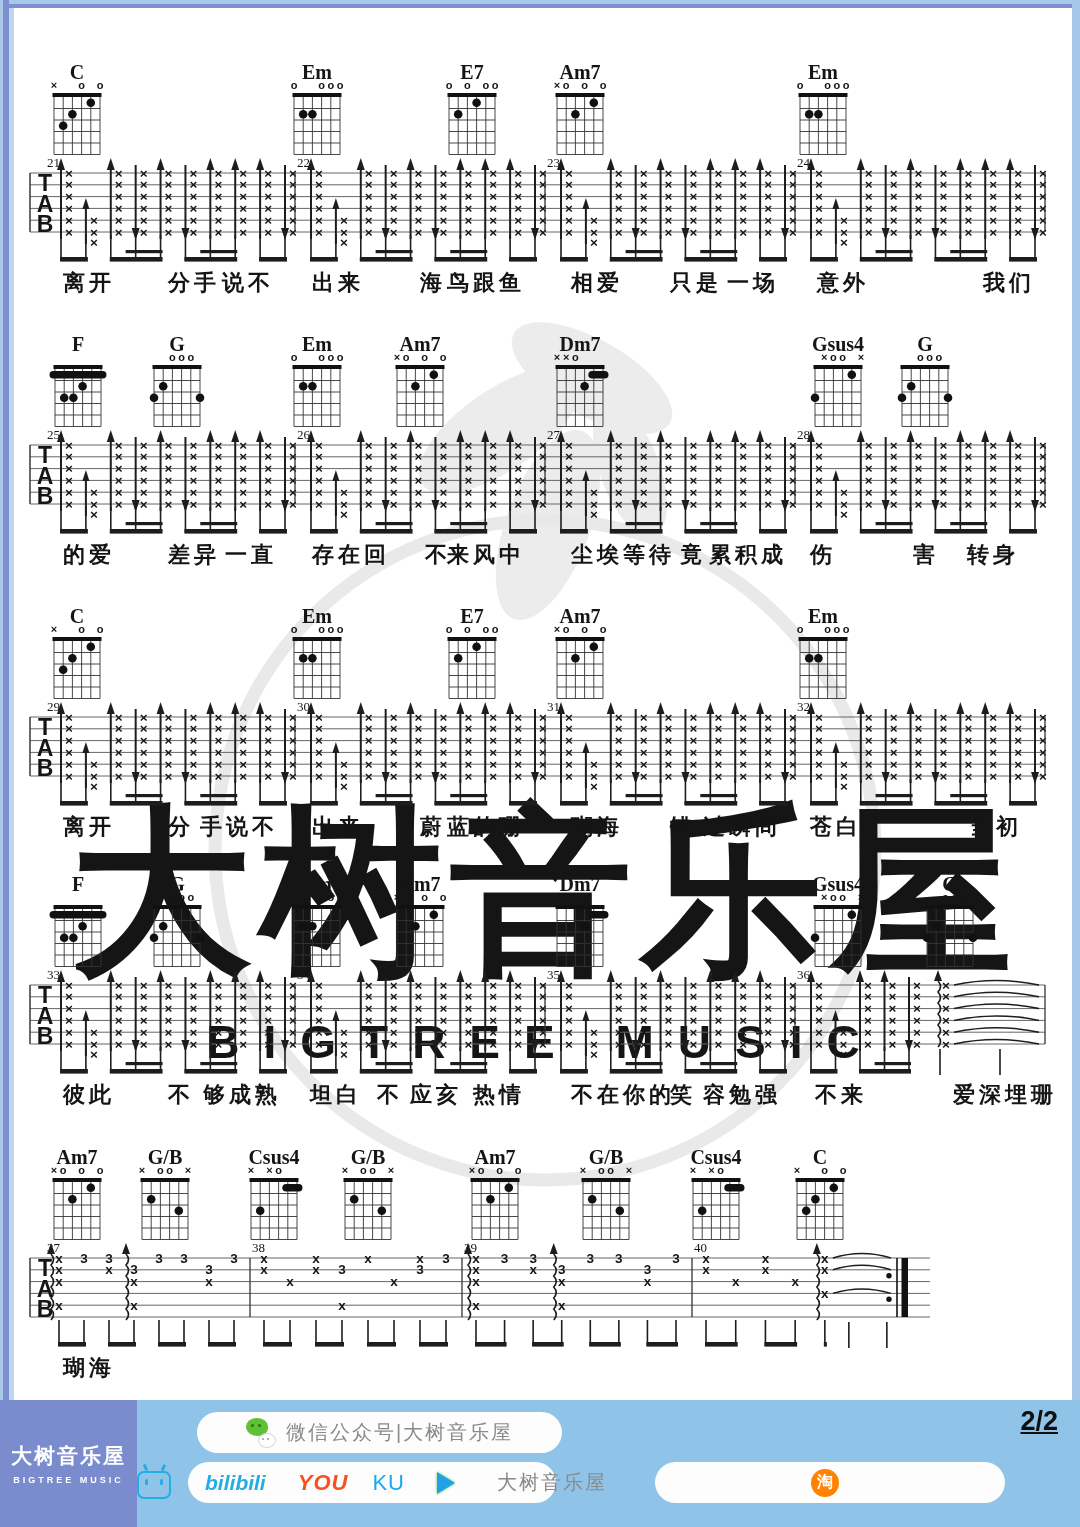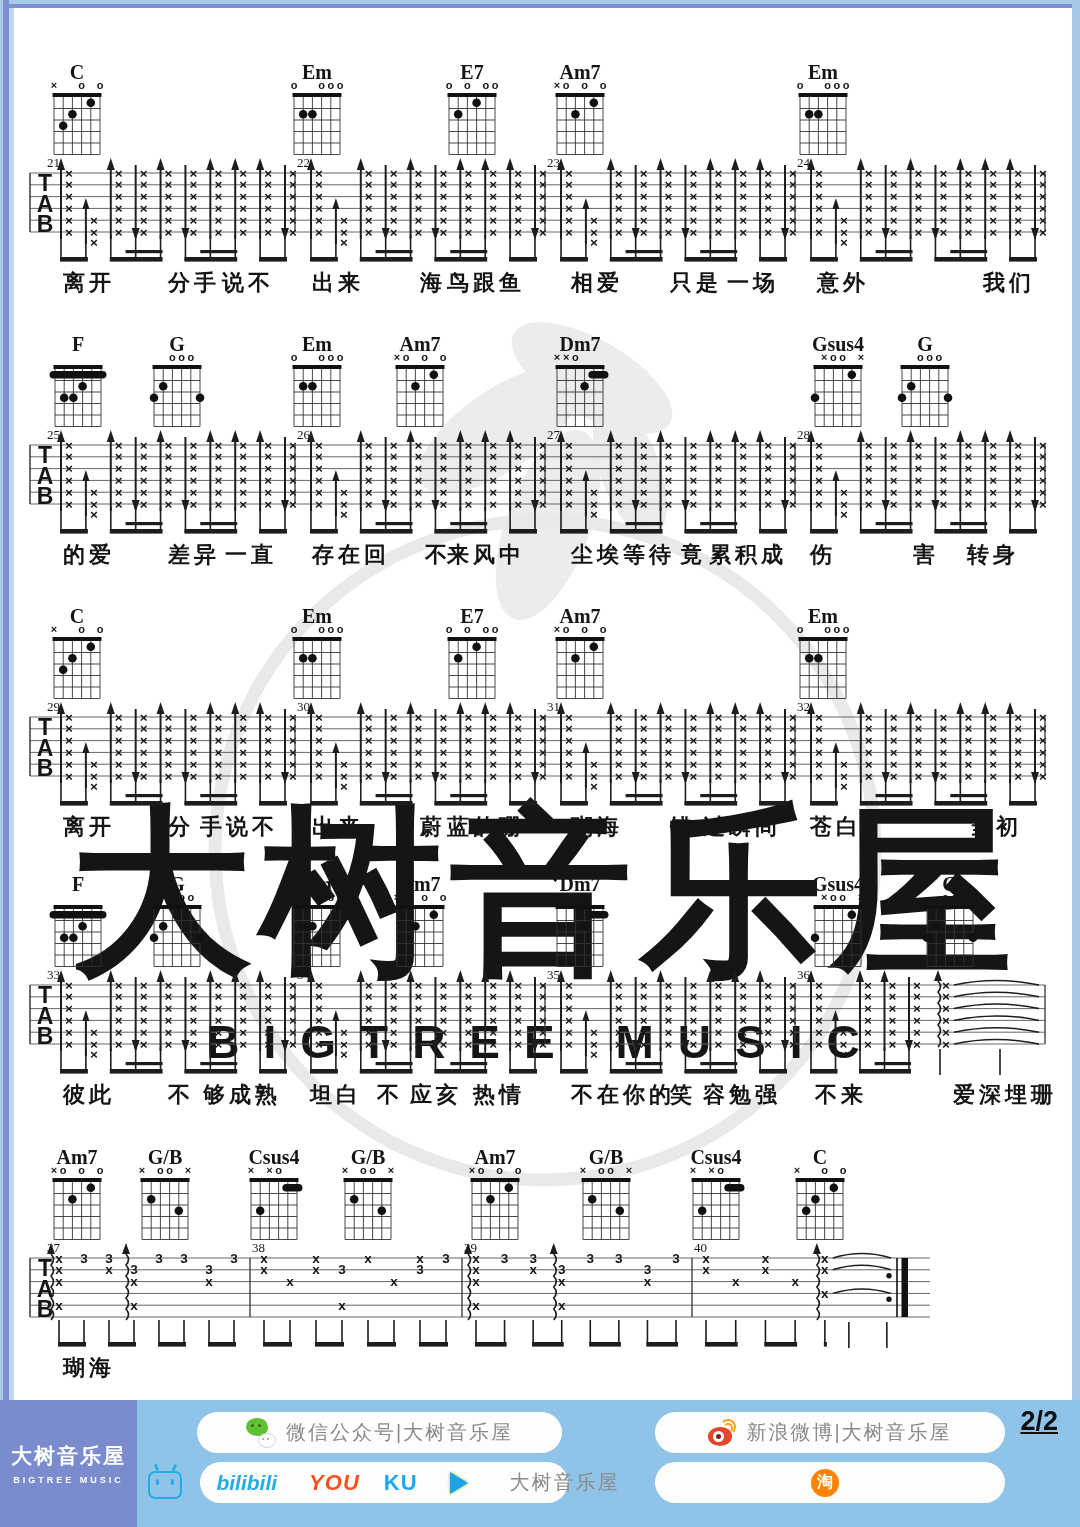--- a/index.html
+++ b/index.html
@@ -33,39 +33,39 @@
   
   .footer{position:absolute;left:0;top:1400px;width:1080px;height:127px;background:#8fc3e7;}
   .brand{position:absolute;left:0;top:0;width:137px;height:127px;background:#7a8ccd;
          display:flex;flex-direction:column;justify-content:center;align-items:center;color:#fff;}
   .brand-cn{font-size:21px;font-weight:bold;letter-spacing:2px;}
   .brand-en{font-size:9px;font-weight:bold;letter-spacing:3px;margin-top:5px;}
   .pill{position:absolute;background:#fdfdfd;border-radius:21px;height:41px;
         display:flex;align-items:center;padding:0 16px;box-sizing:border-box;justify-content:center;}
   .pill-text{color:#8a8a8a;font-size:20px;letter-spacing:2px;white-space:nowrap;}
   .p1{left:197px;top:12px;width:365px;}
-  .p2{left:200px;top:62px;width:368px;gap:24px;}
+  .p2{left:188px;top:62px;width:368px;gap:24px;}
   .p3{left:655px;top:12px;width:350px;}
   .p4{left:655px;top:62px;width:350px;}
   .icon{display:inline-flex;align-items:center;justify-content:center;margin-right:10px;flex:none;}
   .wechat-ic{width:30px;height:30px;position:relative;}
   .wechat-big{position:absolute;left:0;top:0;width:22px;height:18px;background:#5ec234;border-radius:50% 50% 45% 55%;}
   .wechat-big:before,.wechat-big:after{content:"";position:absolute;width:3px;height:3px;background:#2c6b14;border-radius:50%;top:6px;}
   .wechat-big:before{left:5px;} .wechat-big:after{left:12px;}
   .wechat-small{position:absolute;right:0;bottom:0;width:16px;height:13px;background:#fff;border:1px solid #d8d8d8;border-radius:50%;}
   .wechat-small:before,.wechat-small:after{content:"";position:absolute;width:2.5px;height:2.5px;background:#9a9a9a;border-radius:50%;top:4px;}
   .wechat-small:before{left:3px;} .wechat-small:after{left:8px;}
   .bili-ic{width:30px;height:24px;border:2.5px solid #23ade5;border-radius:7px;position:relative;margin-top:4px;}
   .bili-ic:before,.bili-ic:after{content:"";position:absolute;background:#23ade5;width:2.5px;height:7px;top:-9px;border-radius:2px;}
   .bili-ic:before{left:5px;transform:rotate(-25deg);} .bili-ic:after{right:5px;transform:rotate(25deg);}
   .bili-eye1,.bili-eye2{position:absolute;width:3px;height:6px;background:#23ade5;top:6px;border-radius:2px;}
   .bili-eye1{left:6px;} .bili-eye2{right:6px;}
   .bili-word{color:#23ade5;font-weight:bold;font-size:21px;margin-right:8px;font-style:italic;}
   .youku-you{color:#f85021;font-weight:bold;font-size:22px;letter-spacing:1px;font-style:italic;}
-  .youku-ku{color:#19a9f2;font-weight:bold;font-size:22px;letter-spacing:1px;margin-right:8px;}
+  .youku-ku{color:#19a9f2;font-weight:normal;font-size:22px;letter-spacing:1px;margin-right:8px;}
   .youku-ic{width:0;height:0;border-left:18px solid #1fa2e8;border-top:11px solid transparent;border-bottom:11px solid transparent;
             filter:drop-shadow(0 0 1.5px #62c441);margin-right:8px;}
   .weibo-ic{width:28px;height:28px;position:relative;}
   .weibo-body{position:absolute;left:0;bottom:1px;width:24px;height:19px;background:#e6452c;border-radius:50% 45% 50% 50%;}
   .weibo-body:before{content:"";position:absolute;left:5px;top:4px;width:11px;height:11px;background:#fff;border-radius:50%;}
   .weibo-body:after{content:"";position:absolute;left:8px;top:7px;width:5px;height:5px;background:#7a2016;border-radius:50%;}
   .weibo-ray1,.weibo-ray2{position:absolute;right:0;border:2px solid #f7a21b;border-left-color:transparent;border-bottom-color:transparent;border-radius:50%;}
   .weibo-ray1{top:0;width:12px;height:12px;}
   .weibo-ray2{top:4px;right:3px;width:6px;height:6px;}
   .taobao-ic{width:28px;height:28px;background:#ff8300;border-radius:50%;color:#fff;
@@ -2500,30 +2500,20 @@
       </span>
       <span class="bili-word">bilibili</span>
       <span class="youku-you">YOU</span>
       <span class="youku-ku">KU</span>
       <span class="icon">
           <span class="youku-ic"></span>
         </span>
       <span class="pill-text">大树音乐屋</span>
     </div>
 
-    <div class="pill p3">
-      <span class="icon">
-        <span class="weibo-ic">
-            <span class="weibo-body"></span>
-            <span class="weibo-ray1"></span>
-            <span class="weibo-ray2"></span>
-          </span>
-      </span>
-      <span class="pill-text">新浪微博|大树音乐屋</span>
-    </div>
 
     <div class="pill p4">
       <span class="icon">
           <span class="taobao-ic">淘</span>
         </span>
     </div>
 
     <div class="pagenum">2/2</div>
   </div>
 </div>

